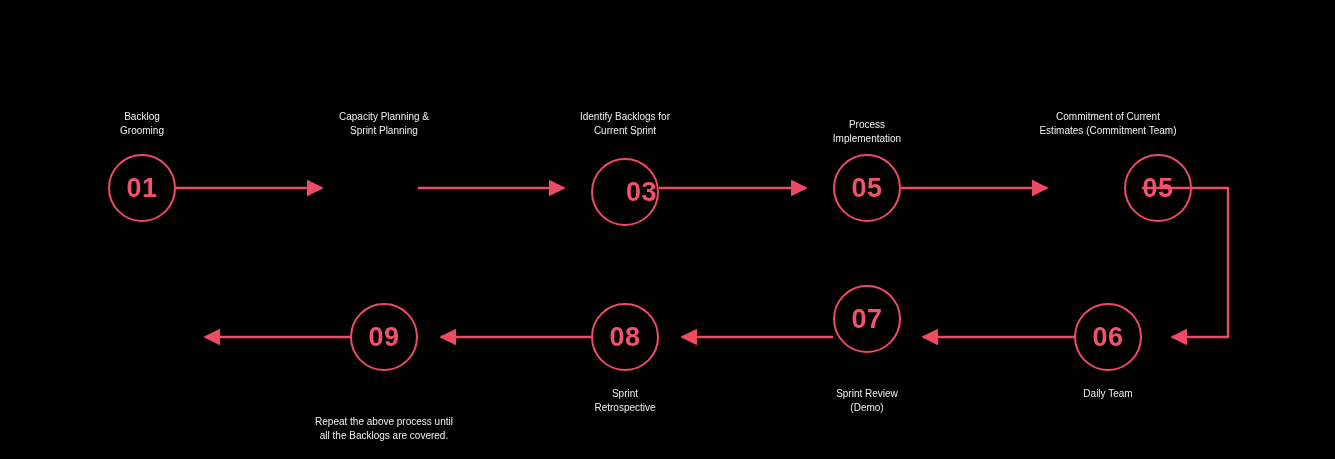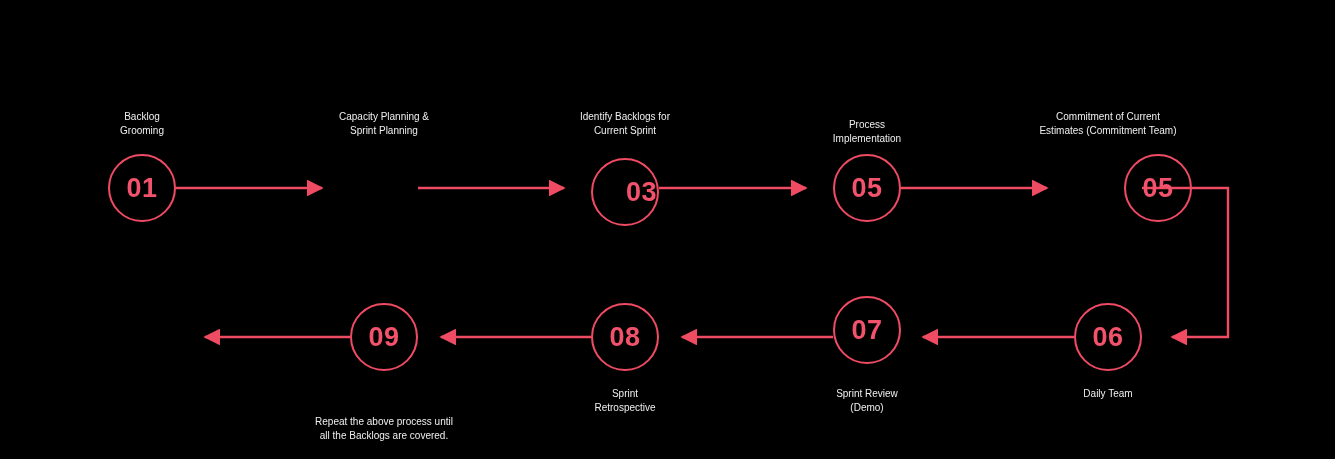--- a/index.html
+++ b/index.html
@@ -129,21 +129,21 @@
   </div>
 
   <div class="node" style="left:1074px; top:303px;">
     <span class="node-number">06</span>
   </div>
   <div class="node-label label-below" style="left:1108px; top:387px;">
     <div>Daily Team</div>
     <div></div>
   </div>
 
-  <div class="node" style="left:833px; top:296px;align-items:center;">
+  <div class="node" style="left:833px; top:285px;align-items:center;">
     <span class="node-number">07</span>
   </div>
   <div class="node-label label-below" style="left:867px; top:387px;">
     <div>Sprint Review</div>
     <div>(Demo)</div>
   </div>
 
   <div class="node" style="left:591px; top:303px;">
     <span class="node-number">08</span>
   </div>

